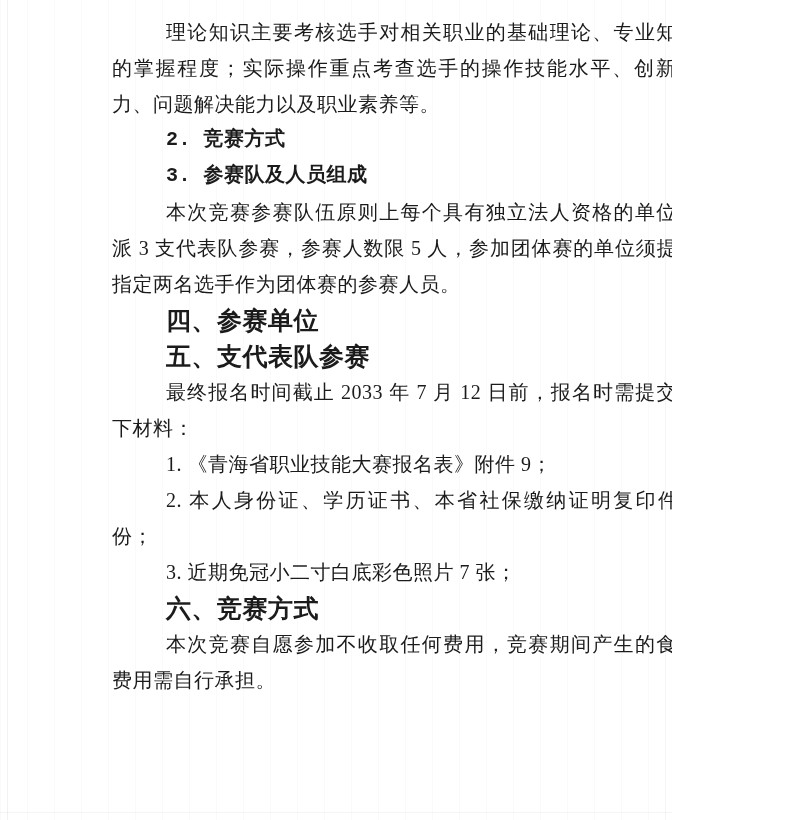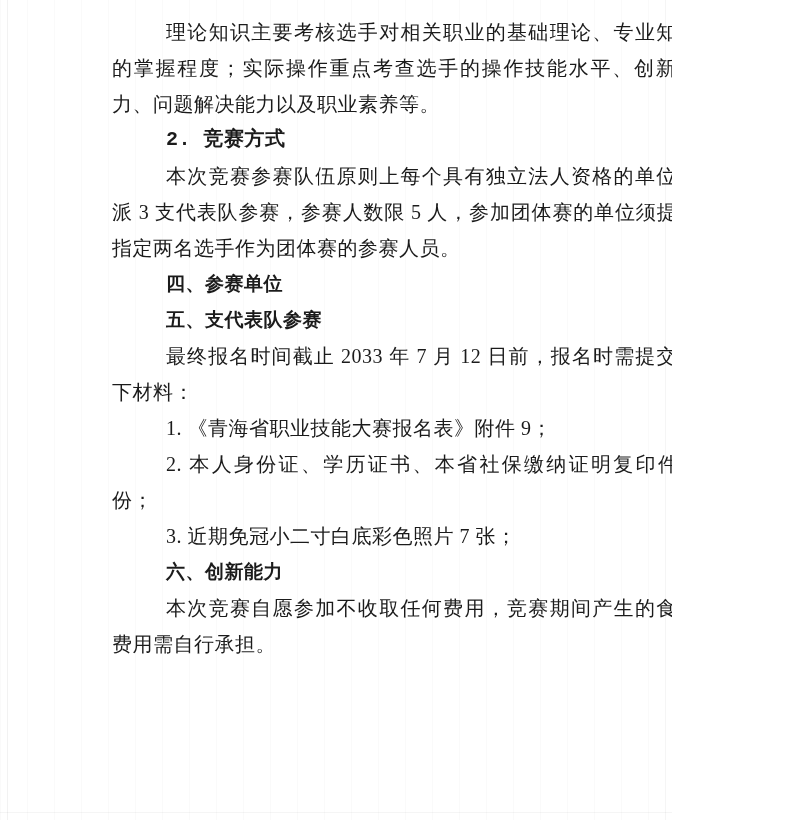--- a/index.html
+++ b/index.html
@@ -51,39 +51,40 @@
   
   .content p.sub {
     font-weight: 600;
     text-align: left;
     font-family: Liberation Mono, monospace;
   }
   
   .content p.heading {
     font-family: "Liberation Sans", "DejaVu Sans", sans-serif;
     font-weight: 700;
-    font-size: 19px;
+    font-size: 25px;
     text-align: left;
   }
 </style>
 </head>
 <body>
 
 <div class="page">
   <div class="scan-streaks"></div>
   <div class="edge-left"></div>
   <div class="edge-right"></div>
   <div class="edge-bottom"></div>
 
   <div class="content">
     <p class="body">理论知识主要考核选手对相关职业的基础理论、专业知识的掌握程度；实际操作重点考查选手的操作技能水平、创新能力、问题解决能力以及职业素养等。</p>
     <p class="sub">2. 竞赛方式</p>
+    <p class="sub">3. 参赛队及人员组成</p>
     <p class="body">本次竞赛参赛队伍原则上每个具有独立法人资格的单位可派 3 支代表队参赛，参赛人数限 5 人，参加团体赛的单位须提前指定两名选手作为团体赛的参赛人员。</p>
     <p class="heading">四、参赛单位</p>
     <p class="heading">五、支代表队参赛</p>
     <p class="body">最终报名时间截止 2033 年 7 月 12 日前，报名时需提交以下材料：</p>
     <p class="body">1. 《青海省职业技能大赛报名表》附件 9；</p>
     <p class="body">2. 本人身份证、学历证书、本省社保缴纳证明复印件 6 份；</p>
     <p class="body">3. 近期免冠小二寸白底彩色照片 7 张；</p>
-    <p class="heading">六、创新能力</p>
+    <p class="heading">六、竞赛方式</p>
     <p class="body">本次竞赛自愿参加不收取任何费用，竞赛期间产生的食宿费用需自行承担。</p>
   </div>
 </div>
 
 </body></html>

